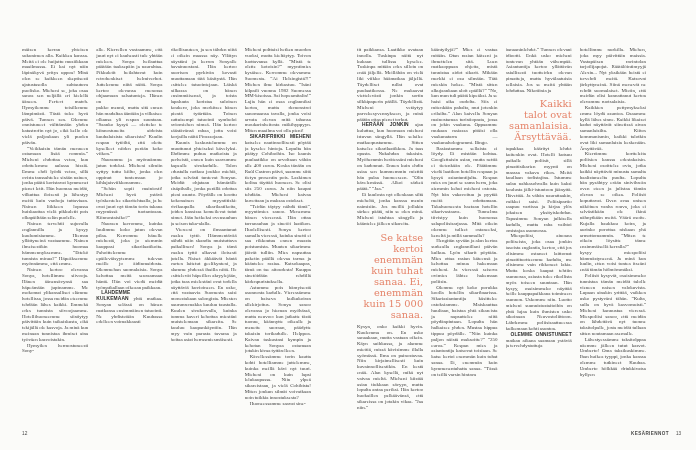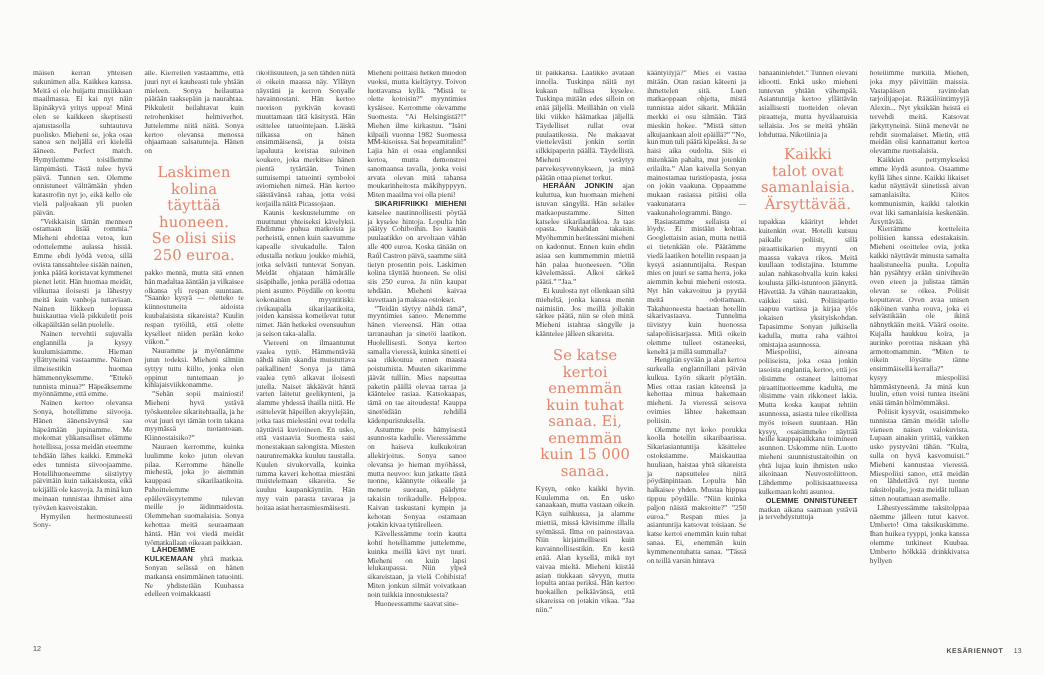--- a/index.html
+++ b/index.html
@@ -33,21 +33,21 @@
     font-size:4.9px;
     letter-spacing:0.1px;
     color:#2f2f2f;
   }
   .pullquote{
     font-family:"DejaVu Serif","Liberation Serif",serif;
     color:var(--accent,#e5846a);
     font-size:9.8px;
     line-height:11px;
     white-space:pre-line;
-    text-align:center;
+    text-align:right;
     margin:5px 0 4px 0;
     letter-spacing:0.1px;
   }
   .pagenum-left{
     position:absolute;left:22px;top:431px;
     font-family:"Liberation Sans","DejaVu Sans",sans-serif;
     font-size:4.8px;color:#4a4a4a;
   }
   .footer-right{
     position:absolute;right:15px;top:431px;
@@ -66,25 +66,20 @@
     <div class="columns">
       <div class="col">
           <p class="para">mäisen kerran yhteisen sukunimen alla. Kaikkea kanssa. Meitä ei ole huijattu musiikkaan maailmassa. Ei kai nyt näin läpinäkyvä yritys uppoa! Minä olen se kaikkeen skeptisesti ajatustasolla suhtautuva puolisko. Mieheni se, joka osaa sanoa sen neljällä eri kielellä ääneen. Perfect match. Hymyilemme toisillemme lämpimästi. Tästä tulee hyvä päivä. Tunnen sen. Olemme onnistuneet välttämään yhden katastrofin nyt jo, eikä kello ole vielä paljoakaan yli puolen päivän.</p>
           <p class="para indent">”Veikkaisin tämän menneen ostamaan lisää rommia.” Mieheni ehdottaa vetoa, kun odottelemme aulassa hissiä. Emme ehdi lyödä vetoa, sillä ovista tanssahtelee sisään nainen, jonka päätä koristavat kymmenet pienet letit. Hän huomaa meidät, vilkuttaa iloisesti ja lähestyy meitä kuin vanhoja tuttaviaan. Nainen liikkeen lopussa huiskauttaa vielä pikkuletit pois olkapäiltään selän puolelle.</p>
           <p class="para indent">Nainen tervehtii sujuvalla englannilla ja kysyy kuulumisiamme. Hieman yllättyneinä vastaamme. Nainen ilmeisestikin huomaa hämmennyksemme. ”Ettekö tunnista minua?” Häpeäksemme myönnämme, että emme.</p>
           <p class="para indent">Nainen kertoo olevansa Sonya, hotellimme siivooja. Hänen äänensävynsä saa häpeämään jupinamme. Me mokomat ylikansalliset elämme hotellissa, jossa meidän eteemme tehdään lähes kaikki. Emmekä edes tunnista siivoojaamme. Hotellihuoneemme siistiytyy päivittäin kuin taikaiskusta, eikä tekijällä ole kasvoja. Ja minä kun meinaan tunnistaa ihmiset aina työväen kasvoistakin.</p>
           <p class="para indent">Hymyilen hermostuneesti Sony-</p>
         </div>
       <div class="col">
           <p class="para">alle. Kierrellen vastaamme, että juuri nyt ei kauheasti tule yhtään mieleen. Sonya heilauttaa päätään taaksepäin ja naurahtaa. Pikkuletit heilahtavat kuin retrohenkiset helmiverhot. Juttelemme niitä näitä. Sonya kertoo olevansa menossa ohjaamaan salsatunteja. Hänen on</p>
-          <div class="pullquote">Laskimen
-kolina täyttää
-huoneen.
-Se olisi siis
-250 euroa.</div>
           <p class="para">pakko mennä, mutta sitä ennen hän madaltaa ääntään ja vilkaisee olkansa yli respan suuntaan. ”Saanko kysyä — oletteko te kiinnostuneita aidoista kuubalaisista sikareista? Kuulin respan tytöiltä, että olette kyselleet niiden perään koko viikon.”</p>
           <p class="para indent">Nauramme ja myönnämme jutun todeksi. Mieheni silmiin syttyy tuttu kiilto, jonka olen oppinut tuntemaan jo kihlajaisviikkonamme.</p>
           <p class="para indent">”Sehän sopii mainiosti! Mieheni hyvä ystävä työskentelee sikaritehtaalla, ja he ovat juuri nyt tämän torin takana myymässä tuotantoaan. Kiinnostaisiko?”</p>
           <p class="para indent">Nauraen kerromme, kuinka luulimme koko jutun olevan pilaa. Kerromme hänelle miehestä, joka jo aiemmin kauppasi sikarilaatikoita. Pahoittelemme epäileväisyytemme tulevan meille jo äidinmaidosta. Olemmehan suomalaisia. Sonya kehottaa meitä seuraamaan häntä. Hän voi viedä meidät työmatkallaan oikeaan paikkaan.</p>
           <p class="para indent"><strong class="runin">LÄHDEMME KULKEMAAN </strong>yhtä matkaa. Sonyan selässä on hänen matkansa ensimmäinen tatuointi. Ne yhdistetään Kuubassa edelleen voimakkaasti</p>
         </div>
       <div class="col">
           <p class="para">rikollisuuteen, ja sen tähden niitä ei oikein maassa näy. Yllätyn näystäni ja kerron Sonyalle havainnostani. Hän kertoo nuorison pyrkivän kovasti muuttamaan tätä käsitystä. Hän esittelee tatuointejaan. Läiskä nilkassa on hänen ensimmäisensä, ja toista lapaluuta koristaa suloinen koukero, joka merkitsee hänen pientä tytärtään. Toinen suttuisempi tatuointi symboloi aviomiehen nimeä. Hän kertoo säästävänsä rahaa, jotta voisi korjailla näitä Picassojaan.</p>
           <p class="para indent">Kaunis keskustelumme on muuttunut yhteiseksi kävelyksi. Ehdimme puhua matkoista ja perheistä, ennen kuin saavumme kapealle sivukadulle. Talon edustalla notkuu joukko miehiä, jotka selvästi tuntevat Sonyan. Meidät ohjataan hämärälle sisäpihalle, jonka perällä odottaa pieni asunto. Pöydälle on koottu kokonainen myyntitiski: rivikaupalla sikarilaatikoita, joiden kansissa komeilevat tutut nimet. Jään hetkeksi ovensuuhun ja seison taka-alalla.</p>
           <p class="para indent">Viereeni on ilmaantunut vaalea tyttö. Hämmentävää nähdä näin skandia muistuttava paikallinen! Sonya ja tämä vaalea tyttö alkavat iloisesti jutella. Naiset äkkäävät häntä varten laitetut geelikynteni, ja alamme yhdessä ihailla niitä. He esittelevät häpeillen akryylejään, jotka taas mielestäni ovat todella näyttäviä kuvioineen. En usko, että vastaavia Suomesta saisi monestakaan salongista. Miesten naurunremakka kuuluu taustalla. Kuulen sivukorvalla, kuinka tumma kaveri kehottaa miestäni muistelemaan sikareita. Se kuuluu kaupankäyntiin. Hän myy vain parasta tavaraa ja hoitaa asiat herrasmiesmäisesti.</p>

